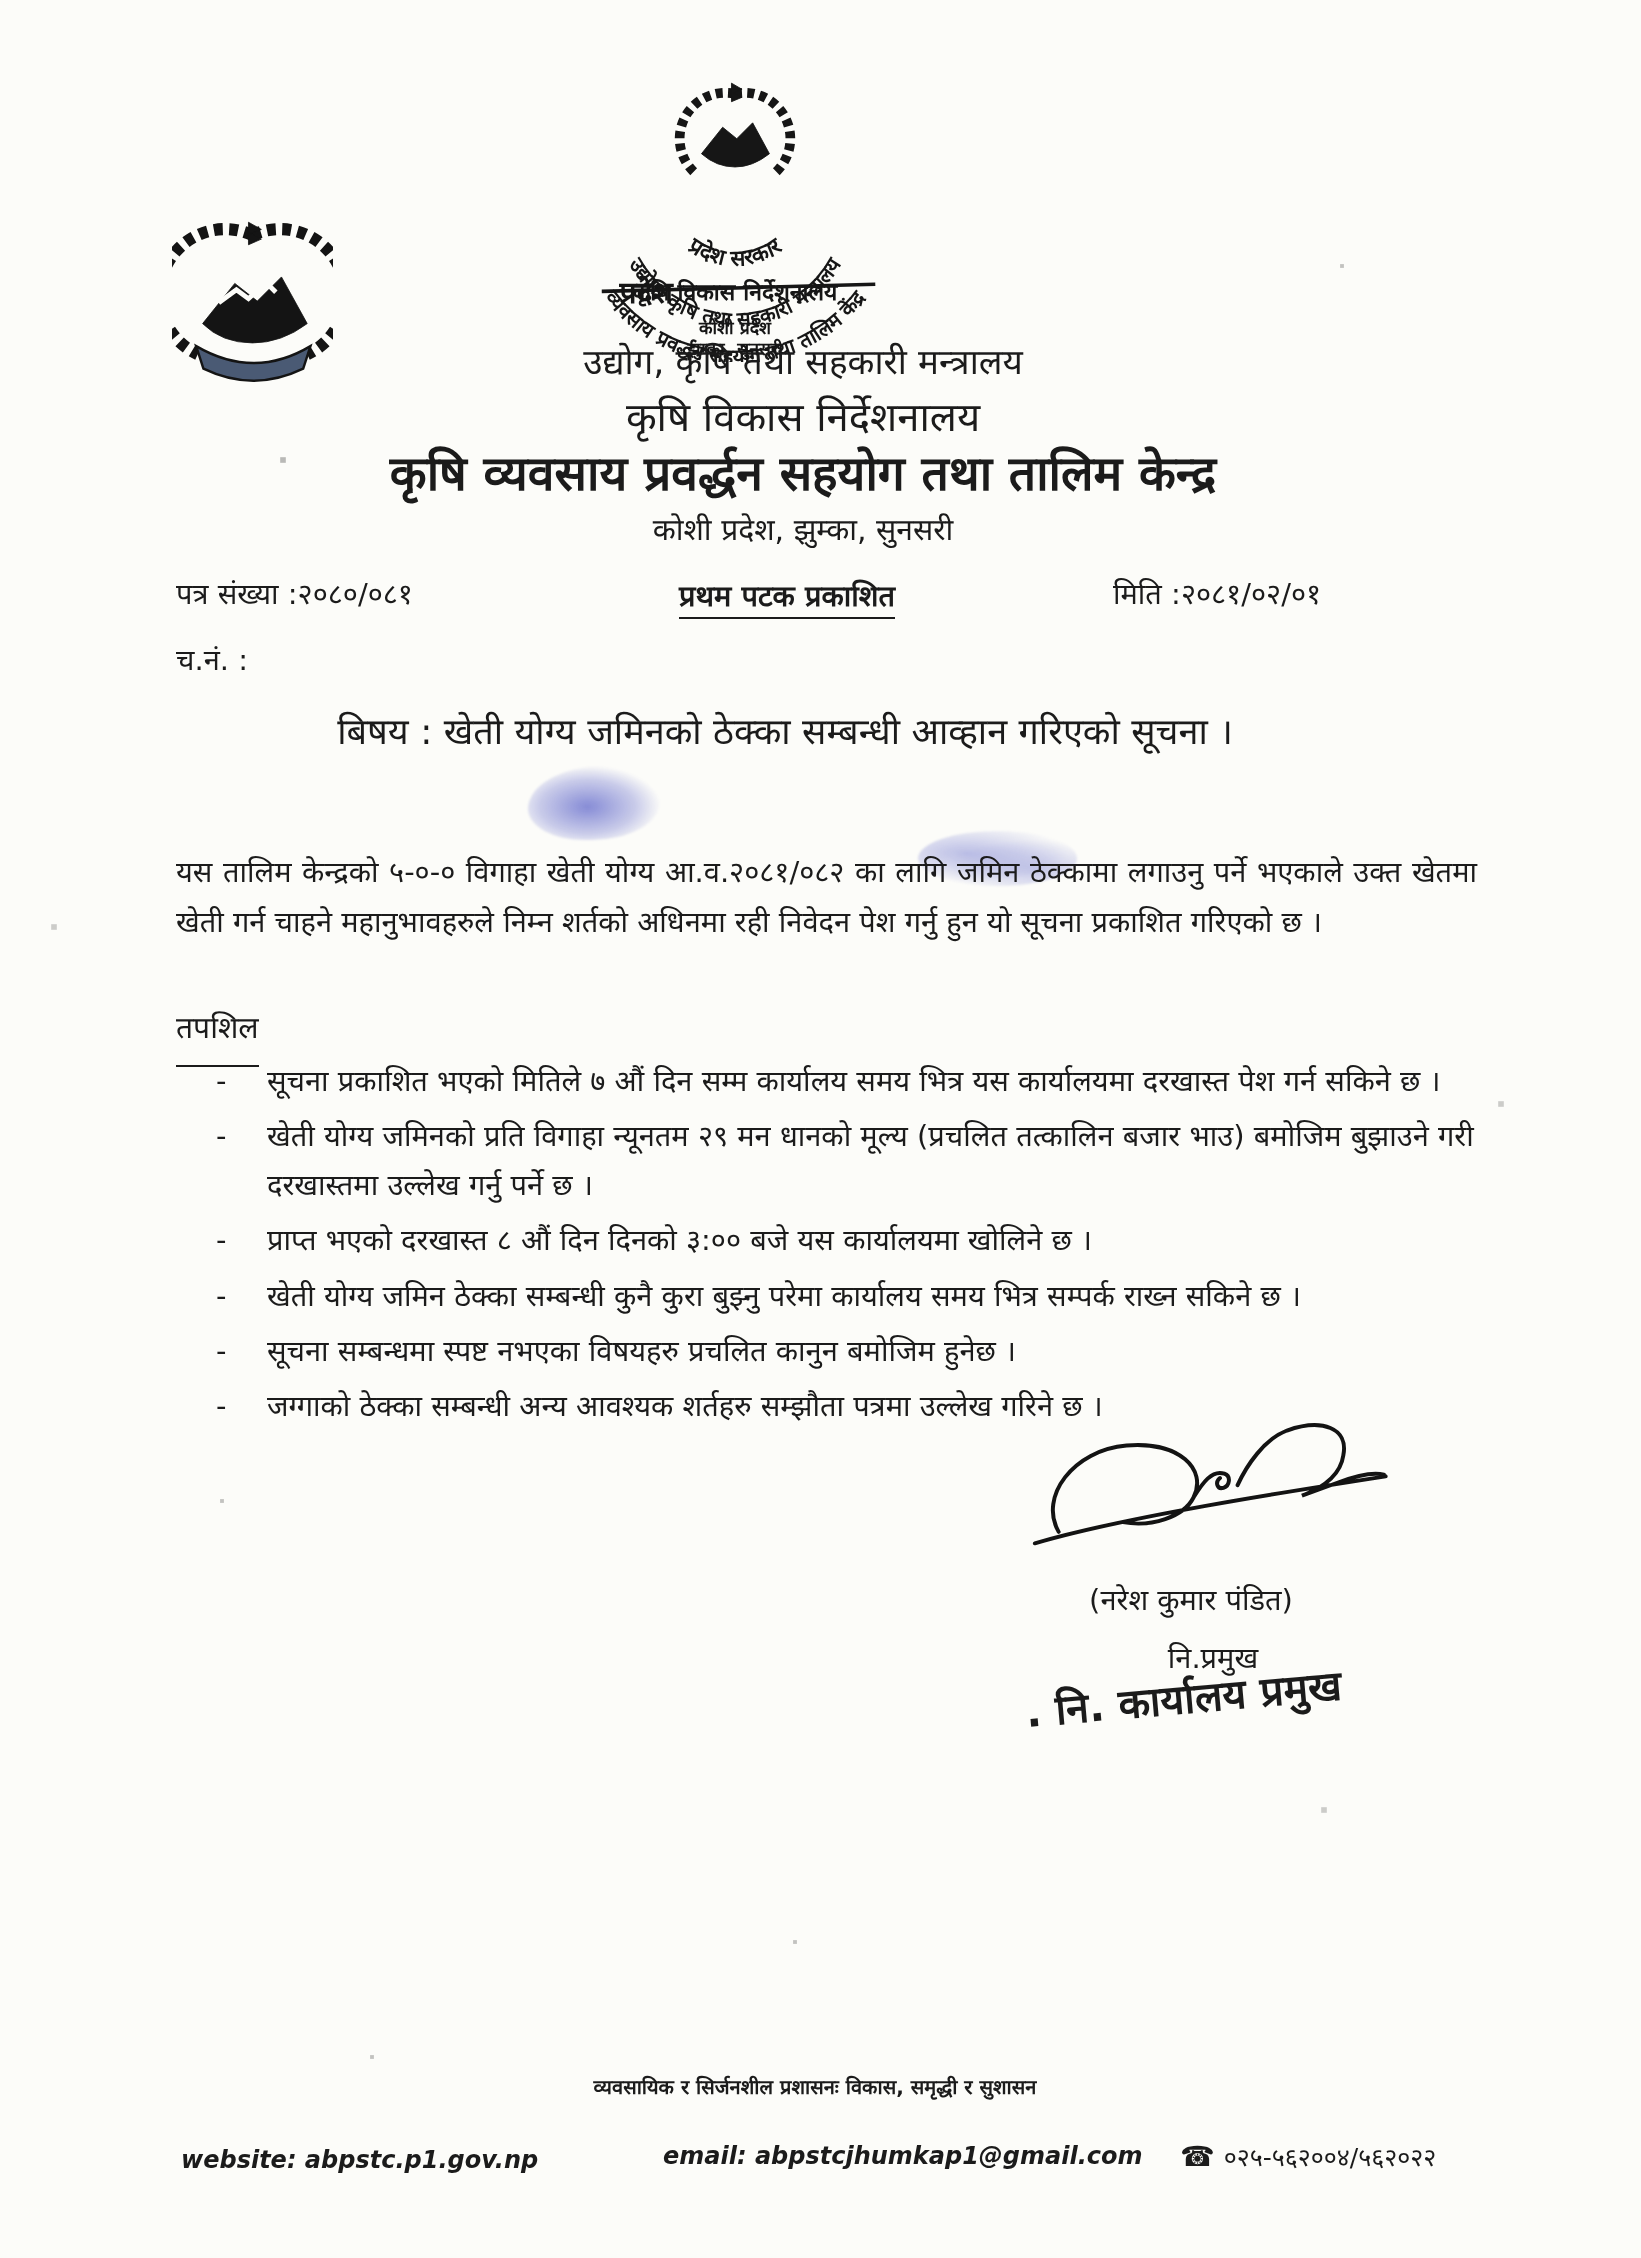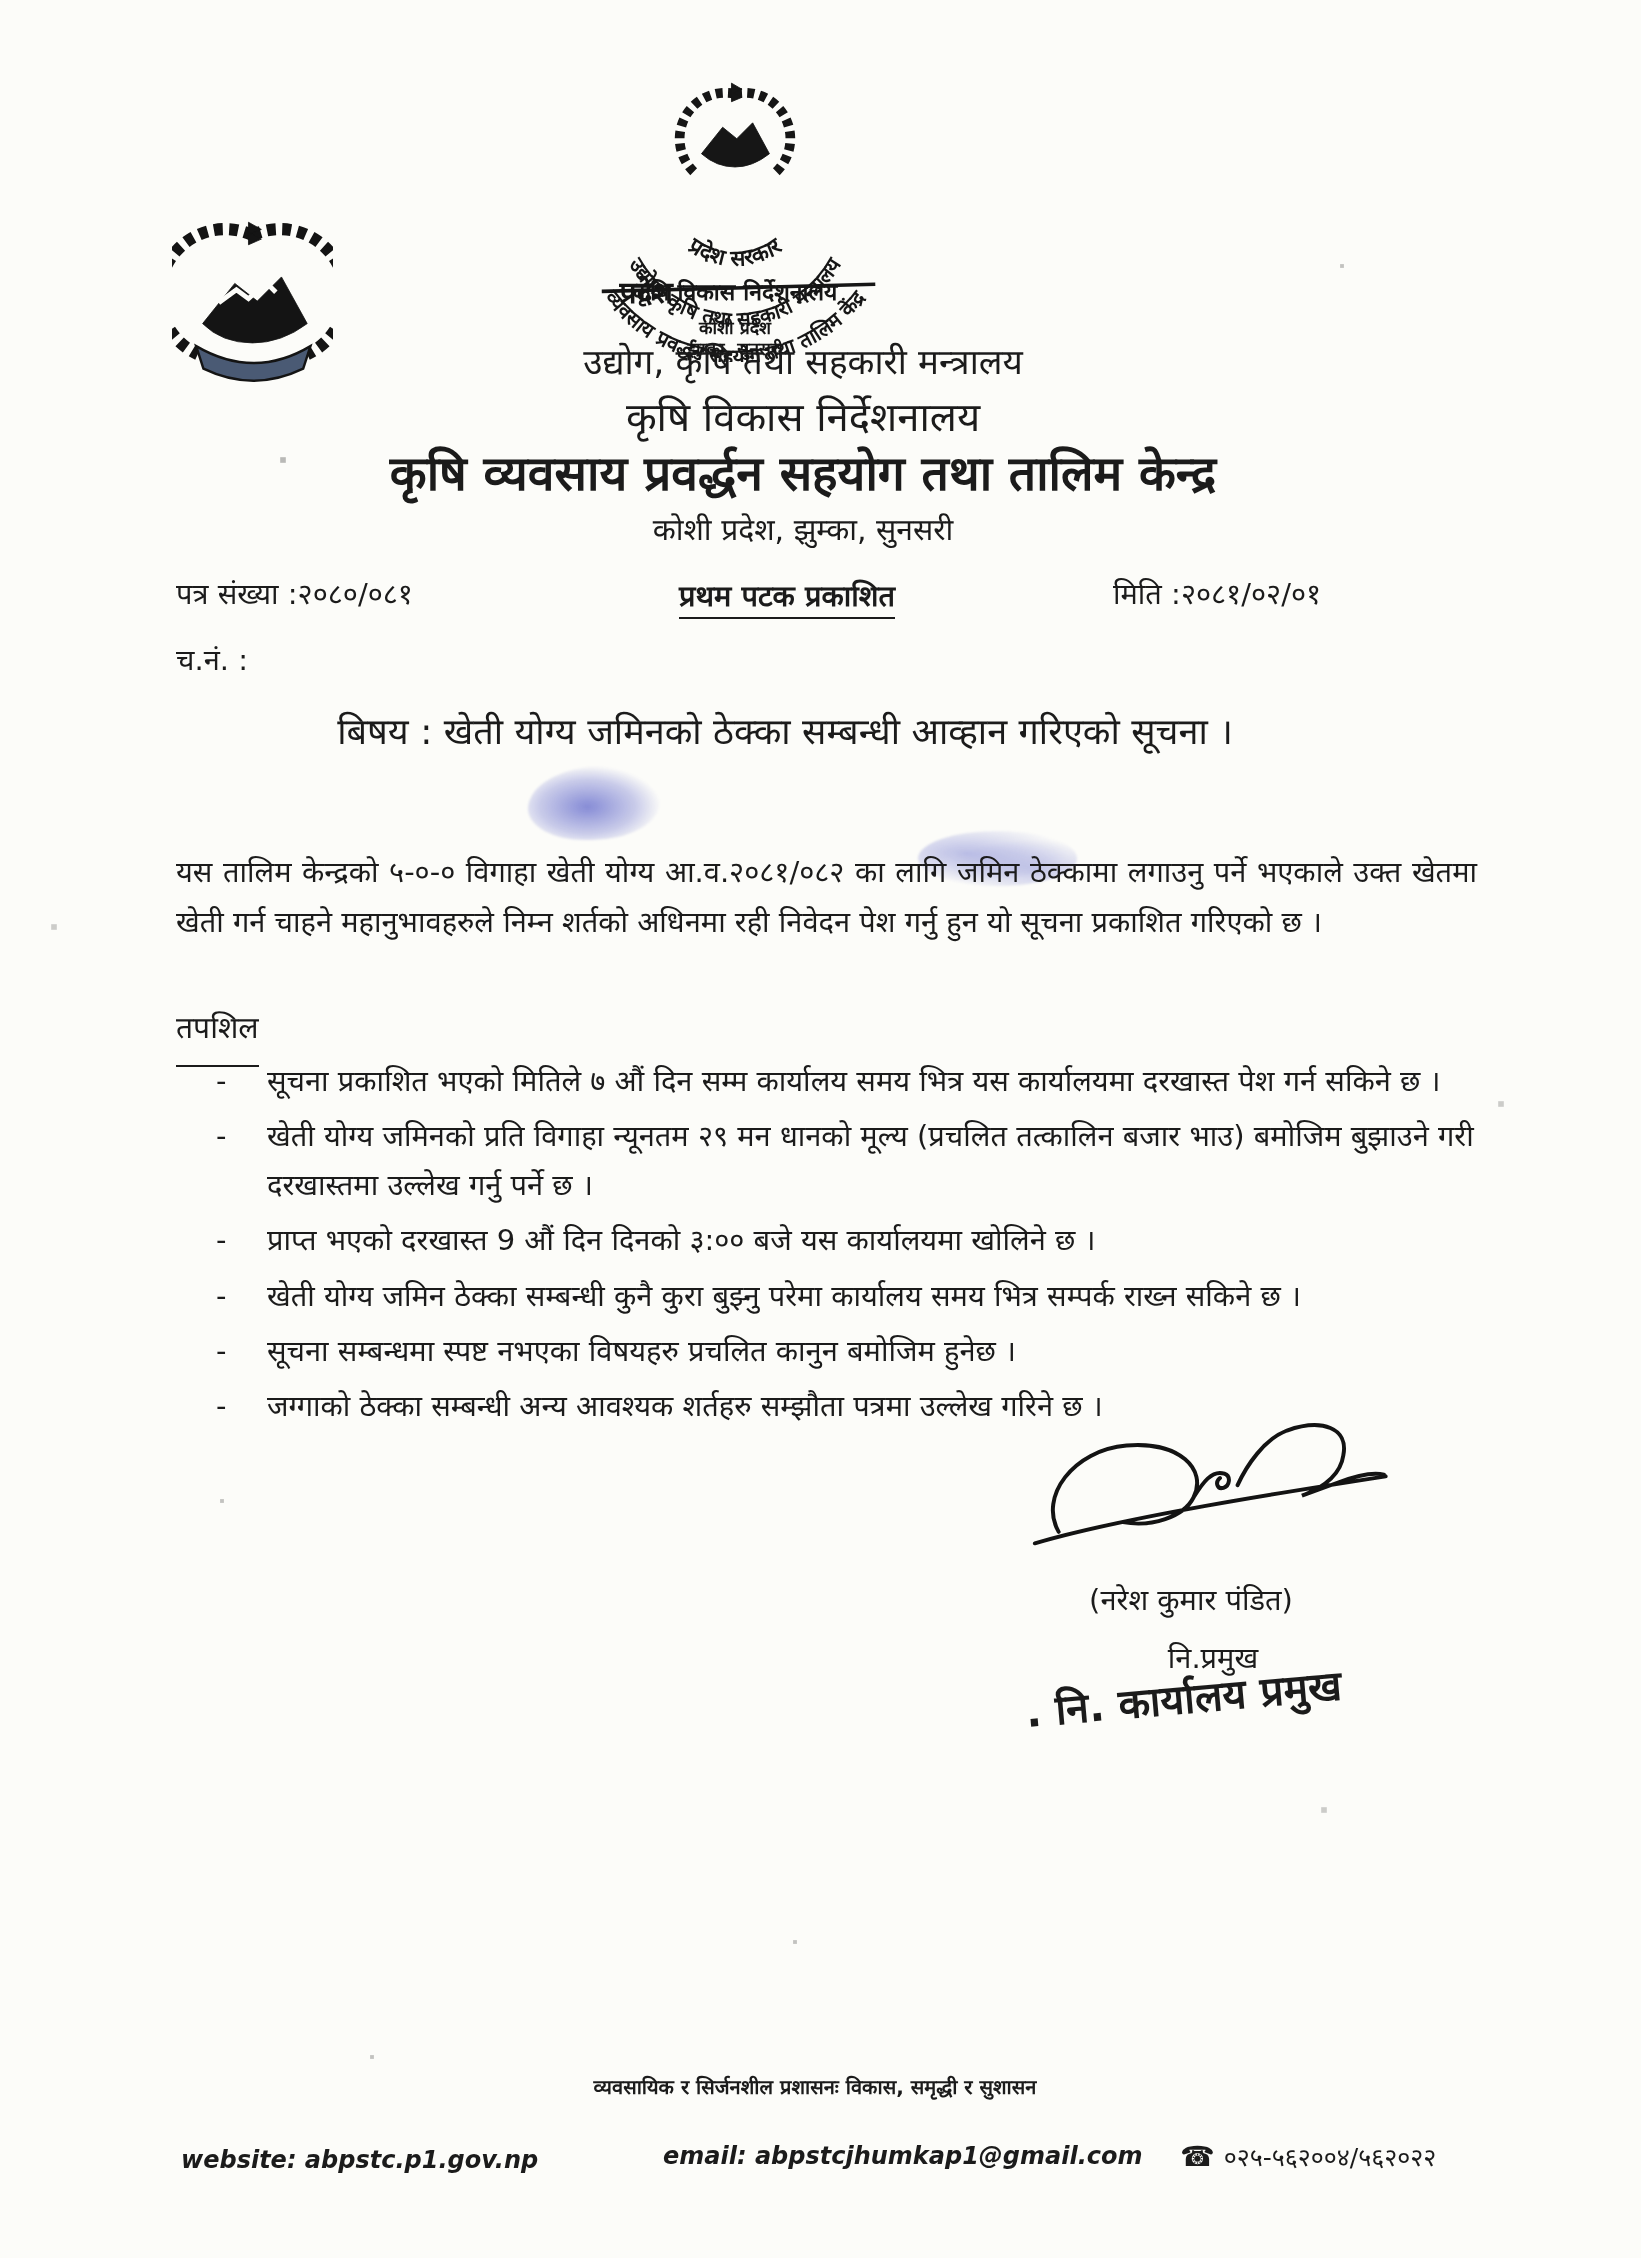--- a/index.html
+++ b/index.html
@@ -128,21 +128,21 @@
     <div class="term-row">
       <span class="term-marker">-</span>
       <span class="term-text">सूचना प्रकाशित भएको मितिले ७ औं दिन सम्म कार्यालय समय भित्र यस कार्यालयमा दरखास्त पेश गर्न सकिने छ ।</span>
     </div>
     <div class="term-row">
       <span class="term-marker">-</span>
       <span class="term-text">खेती योग्य जमिनको प्रति विगाहा न्यूनतम २९ मन धानको मूल्य (प्रचलित तत्कालिन बजार भाउ) बमोजिम बुझाउने गरी दरखास्तमा उल्लेख गर्नु पर्ने छ ।</span>
     </div>
     <div class="term-row">
       <span class="term-marker">-</span>
-      <span class="term-text">प्राप्त भएको दरखास्त 9 औं दिन दिनको ३:०० बजे यस कार्यालयमा खोलिने छ ।</span>
+      <span class="term-text">प्राप्त भएको दरखास्त ८ औं दिन दिनको ३:०० बजे यस कार्यालयमा खोलिने छ ।</span>
     </div>
     <div class="term-row">
       <span class="term-marker">-</span>
       <span class="term-text">खेती योग्य जमिन ठेक्का सम्बन्धी कुनै कुरा बुझ्नु परेमा कार्यालय समय भित्र सम्पर्क राख्न सकिने छ ।</span>
     </div>
     <div class="term-row">
       <span class="term-marker">-</span>
       <span class="term-text">सूचना सम्बन्धमा स्पष्ट नभएका विषयहरु प्रचलित कानुन बमोजिम हुनेछ ।</span>
     </div>
     <div class="term-row">

